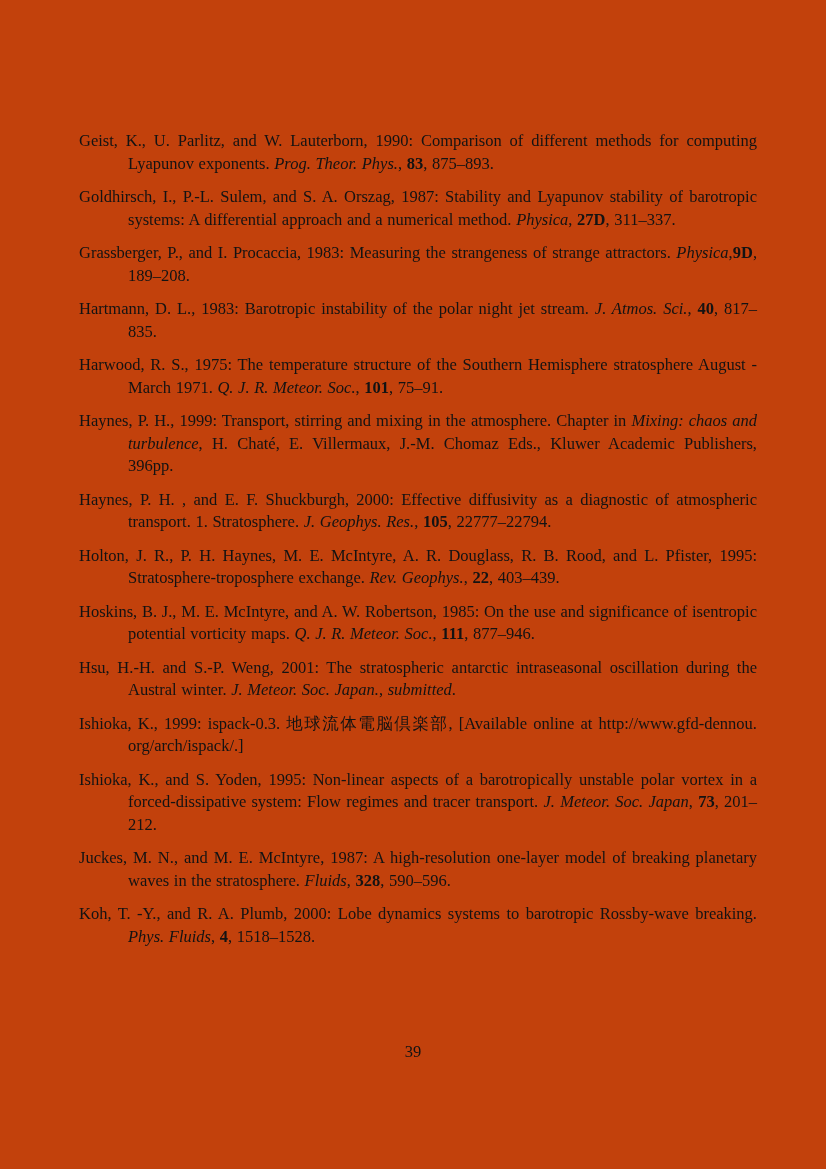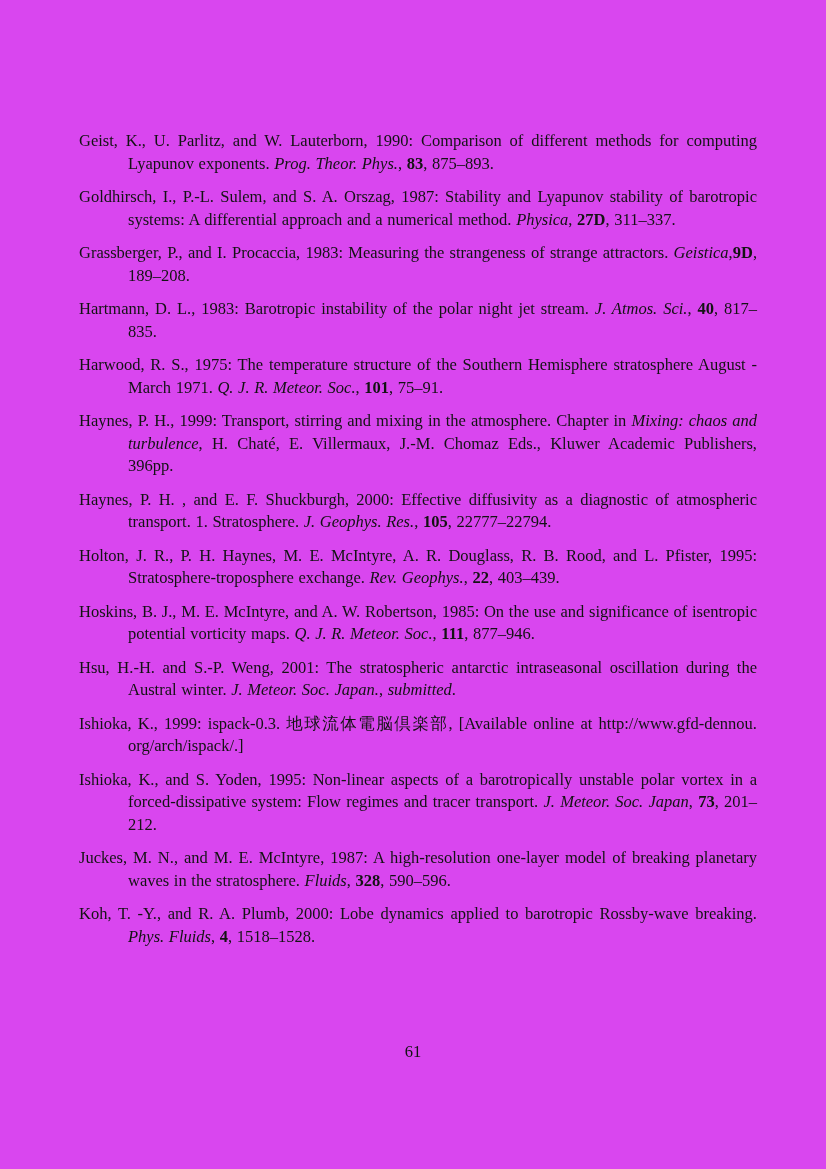--- a/index.html
+++ b/index.html
@@ -11,21 +11,21 @@
     width: 826px;
     height: 1169px;
     position: relative;
     overflow: hidden;
   }
   .page {
     position: absolute;
     left: 0; top: 0;
     width: 826px;
     height: 1169px;
-    background: #d946ef;
+    background: #c2410c;
     color: #131313;
   }
   .ref-list {
     position: absolute;
     left: 79px;
     top: 130px;
     width: 678px;
   }
   p.ref-entry {
     font-family: "Liberation Serif", "DejaVu Serif", serif;
@@ -55,29 +55,29 @@
     color: #131313;
   }
 </style>
 </head>
 <body>
 
 <div class="page">
   <main class="ref-list">
       <p class="ref-entry"><span class="seg-plain">Geist, K., U. Parlitz, and W. Lauterborn, 1990: Comparison of different methods for computing Lyapunov exponents. </span><span class="seg-italic">Prog. Theor. Phys.</span><span class="seg-plain">, </span><span class="seg-bold">83</span><span class="seg-plain">, 875–893.</span></p>
       <p class="ref-entry"><span class="seg-plain">Goldhirsch, I., P.-L. Sulem, and S. A. Orszag, 1987: Stability and Lyapunov stability of barotropic systems: A differential approach and a numerical method. </span><span class="seg-italic">Physica</span><span class="seg-plain">, </span><span class="seg-bold">27D</span><span class="seg-plain">, 311–337.</span></p>
-      <p class="ref-entry"><span class="seg-plain">Grassberger, P., and I. Procaccia, 1983: Measuring the strangeness of strange attractors. </span><span class="seg-italic">Geist­ica</span><span class="seg-plain">,</span><span class="seg-bold">9D</span><span class="seg-plain">, 189–208.</span></p>
+      <p class="ref-entry"><span class="seg-plain">Grassberger, P., and I. Procaccia, 1983: Measuring the strangeness of strange attractors. </span><span class="seg-italic">Phys­ica</span><span class="seg-plain">,</span><span class="seg-bold">9D</span><span class="seg-plain">, 189–208.</span></p>
       <p class="ref-entry"><span class="seg-plain">Hartmann, D. L., 1983: Barotropic instability of the polar night jet stream. </span><span class="seg-italic">J. Atmos. Sci.</span><span class="seg-plain">, </span><span class="seg-bold">40</span><span class="seg-plain">, 817–835.</span></p>
       <p class="ref-entry"><span class="seg-plain">Harwood, R. S., 1975: The temperature structure of the Southern Hemisphere stratosphere August - March 1971. </span><span class="seg-italic">Q. J. R. Meteor. Soc.</span><span class="seg-plain">, </span><span class="seg-bold">101</span><span class="seg-plain">, 75–91.</span></p>
       <p class="ref-entry"><span class="seg-plain">Haynes, P. H., 1999: Transport, stirring and mixing in the atmosphere. Chapter in </span><span class="seg-italic">Mixing: chaos and turbulence</span><span class="seg-plain">, H. Chaté, E. Villermaux, J.-M. Chomaz Eds., Kluwer Academic Publishers, 396pp.</span></p>
       <p class="ref-entry"><span class="seg-plain">Haynes, P. H. , and E. F. Shuckburgh, 2000: Effective diffusivity as a diagnostic of atmospheric transport. 1. Stratosphere. </span><span class="seg-italic">J. Geophys. Res.</span><span class="seg-plain">, </span><span class="seg-bold">105</span><span class="seg-plain">, 22777–22794.</span></p>
       <p class="ref-entry"><span class="seg-plain">Holton, J. R., P. H. Haynes, M. E. McIntyre, A. R. Douglass, R. B. Rood, and L. Pfister, 1995: Stratosphere-troposphere exchange. </span><span class="seg-italic">Rev. Geophys.</span><span class="seg-plain">, </span><span class="seg-bold">22</span><span class="seg-plain">, 403–439.</span></p>
       <p class="ref-entry"><span class="seg-plain">Hoskins, B. J., M. E. McIntyre, and A. W. Robertson, 1985: On the use and significance of isen­tropic potential vorticity maps. </span><span class="seg-italic">Q. J. R. Meteor. Soc.</span><span class="seg-plain">, </span><span class="seg-bold">111</span><span class="seg-plain">, 877–946.</span></p>
       <p class="ref-entry"><span class="seg-plain">Hsu, H.-H. and S.-P. Weng, 2001: The stratospheric antarctic intraseasonal oscillation during the Austral winter. </span><span class="seg-italic">J. Meteor. Soc. Japan.</span><span class="seg-plain">, </span><span class="seg-italic">submitted</span><span class="seg-plain">.</span></p>
       <p class="ref-entry"><span class="seg-plain">Ishioka, K., 1999: ispack-0.3. 地球流体電脳倶楽部, [Available online at http://www.gfd-dennou.​org/arch/ispack/.]</span></p>
       <p class="ref-entry"><span class="seg-plain">Ishioka, K., and S. Yoden, 1995: Non-linear aspects of a barotropically unstable polar vortex in a forced-dissipative system: Flow regimes and tracer transport. </span><span class="seg-italic">J. Meteor. Soc. Japan</span><span class="seg-plain">, </span><span class="seg-bold">73</span><span class="seg-plain">, 201–212.</span></p>
       <p class="ref-entry"><span class="seg-plain">Juckes, M. N., and M. E. McIntyre, 1987: A high-resolution one-layer model of breaking planetary waves in the stratosphere. </span><span class="seg-italic">Fluids</span><span class="seg-plain">, </span><span class="seg-bold">328</span><span class="seg-plain">, 590–596.</span></p>
-      <p class="ref-entry"><span class="seg-plain">Koh, T. -Y., and R. A. Plumb, 2000: Lobe dynamics applied to barotropic Rossby-wave breaking. </span><span class="seg-italic">Phys. Fluids</span><span class="seg-plain">, </span><span class="seg-bold">4</span><span class="seg-plain">, 1518–1528.</span></p>
+      <p class="ref-entry"><span class="seg-plain">Koh, T. -Y., and R. A. Plumb, 2000: Lobe dynamics systems to barotropic Rossby-wave breaking. </span><span class="seg-italic">Phys. Fluids</span><span class="seg-plain">, </span><span class="seg-bold">4</span><span class="seg-plain">, 1518–1528.</span></p>
     </main>
   <footer class="page-footer">
-    <span class="page-number">61</span>
+    <span class="page-number">39</span>
   </footer>
 </div>
 
 </body></html>

